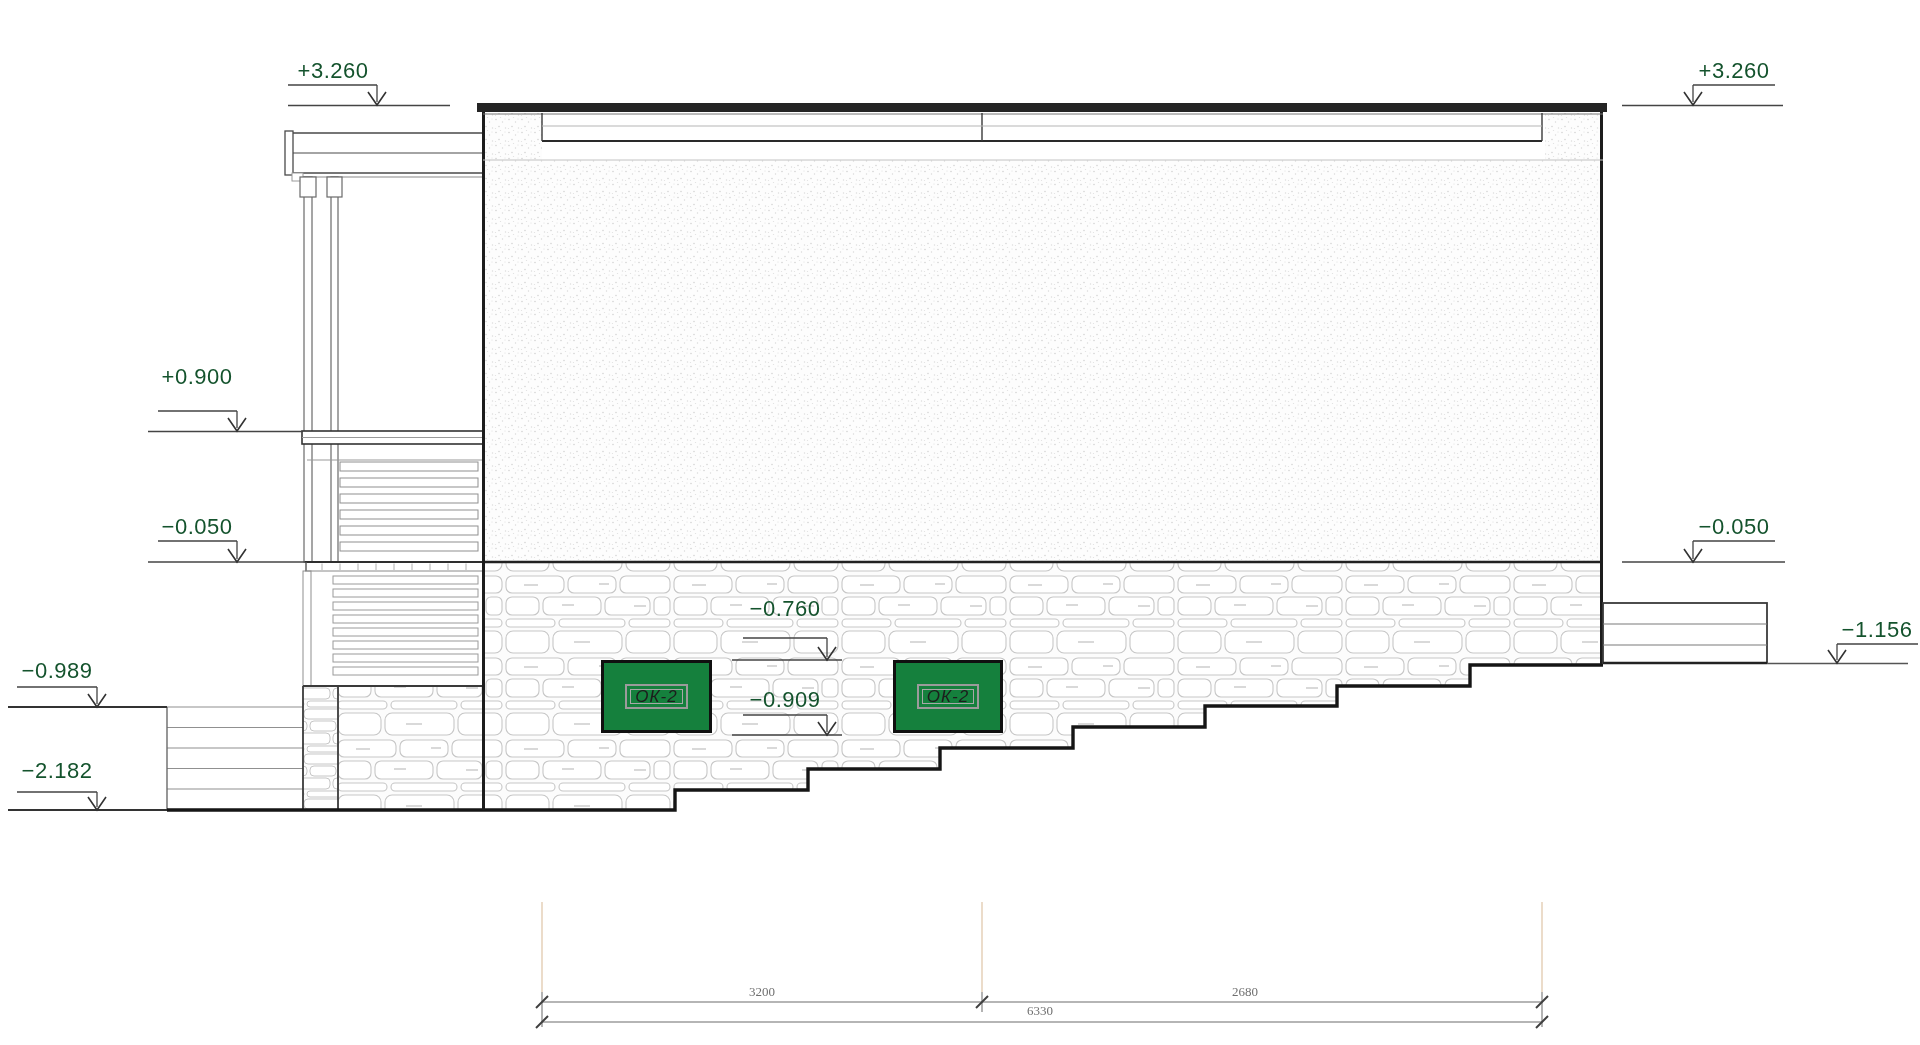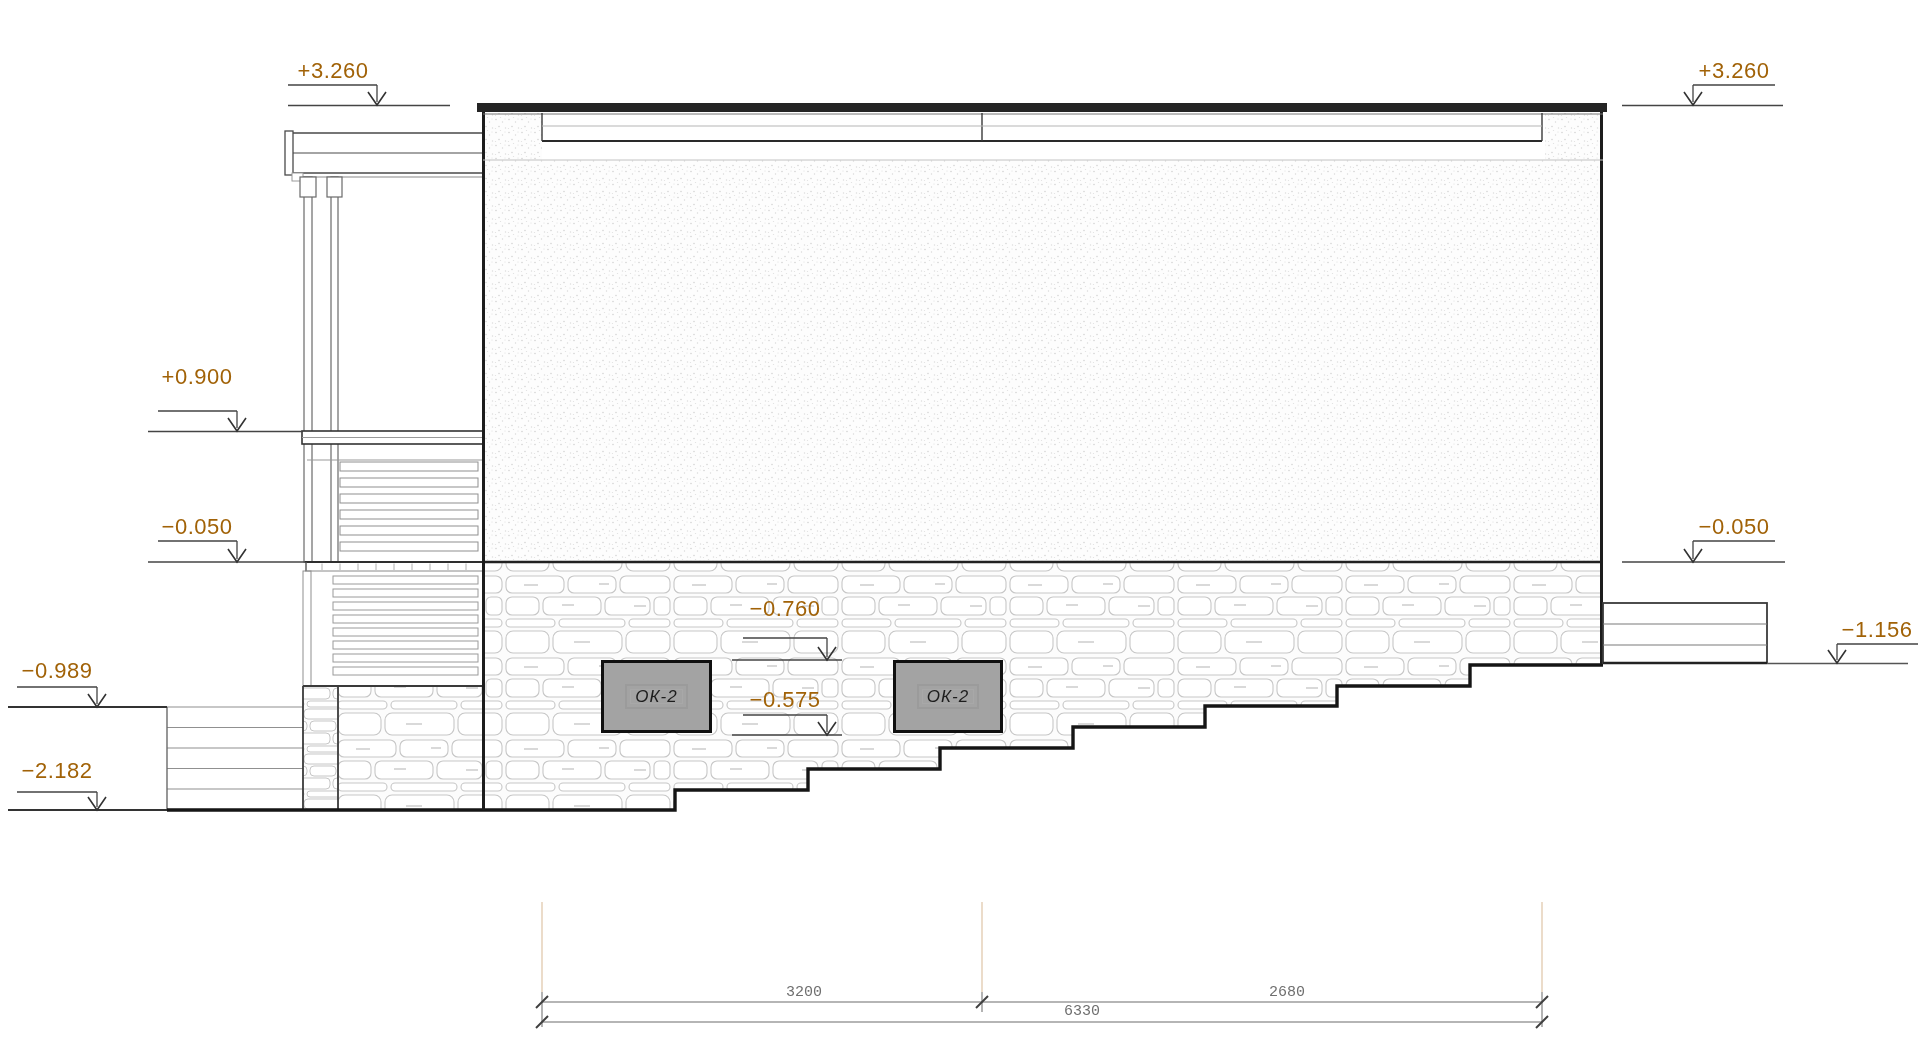--- a/index.html
+++ b/index.html
@@ -1,23 +1,23 @@
 <!DOCTYPE html>
 <html><head>
 <meta charset="utf-8">
 <style>
   html,body{margin:0;padding:0;background:#ffffff;}
   #stage{position:relative;width:1920px;height:1045px;background:#ffffff;overflow:hidden;
          font-family:"Liberation Sans", sans-serif;}
   #stage svg{position:absolute;left:0;top:0;}
-  .mark{position:absolute;transform:translateX(-50%);font-size:22px;color:#a16207;
+  .mark{position:absolute;transform:translateX(-50%);font-size:22px;color:#14532d;
         letter-spacing:.5px;white-space:nowrap;font-family:"Liberation Sans",sans-serif;}
-  .dimtext{position:absolute;transform:translateX(-50%);font-size:15px;color:#6f6f6f;
-        white-space:nowrap;font-family:Liberation Mono, monospace;margin-left:42px;}
-  .window{position:absolute;box-sizing:border-box;border:3.5px solid #101010;background:#a3a3a3;
+  .dimtext{position:absolute;transform:translateX(-50%);font-size:13px;color:#6f6f6f;
+        white-space:nowrap;font-family:Liberation Serif, serif;}
+  .window{position:absolute;box-sizing:border-box;border:3.5px solid #101010;background:#15803d;
         display:flex;padding:21px;}
   .window .mid{flex:1;border:2px solid #9b9b9b;display:flex;padding:3px;}
   .window .inner{flex:1;border:1.3px solid #a8a8a8;display:flex;align-items:center;justify-content:center;}
   .window .lbl{font-style:italic;font-size:17px;color:#1d1d1d;letter-spacing:1px;
         font-family:"Liberation Sans",sans-serif;}
 </style>
 </head>
 <body>
 
 <div id="stage">
@@ -250,21 +250,21 @@
     </g>
   </g>
 </svg>
 
 <div class="mark" style="left:333px;top:58px">+3.260</div>
 <div class="mark" style="left:197px;top:364px">+0.900</div>
 <div class="mark" style="left:197px;top:514px">−0.050</div>
 <div class="mark" style="left:57px;top:658px">−0.989</div>
 <div class="mark" style="left:57px;top:758px">−2.182</div>
 <div class="mark" style="left:785px;top:596px">−0.760</div>
-<div class="mark" style="left:785px;top:687px">−0.575</div>
+<div class="mark" style="left:785px;top:687px">−0.909</div>
 <div class="mark" style="left:1734px;top:58px">+3.260</div>
 <div class="mark" style="left:1734px;top:514px">−0.050</div>
 <div class="mark" style="left:1877px;top:617px">−1.156</div>
 
 <div class="window" style="left:601px;top:660px;width:111px;height:73px">
   <div class="mid">
     <div class="inner">
       <span class="lbl">ОК-2</span>
     </div>
   </div>

